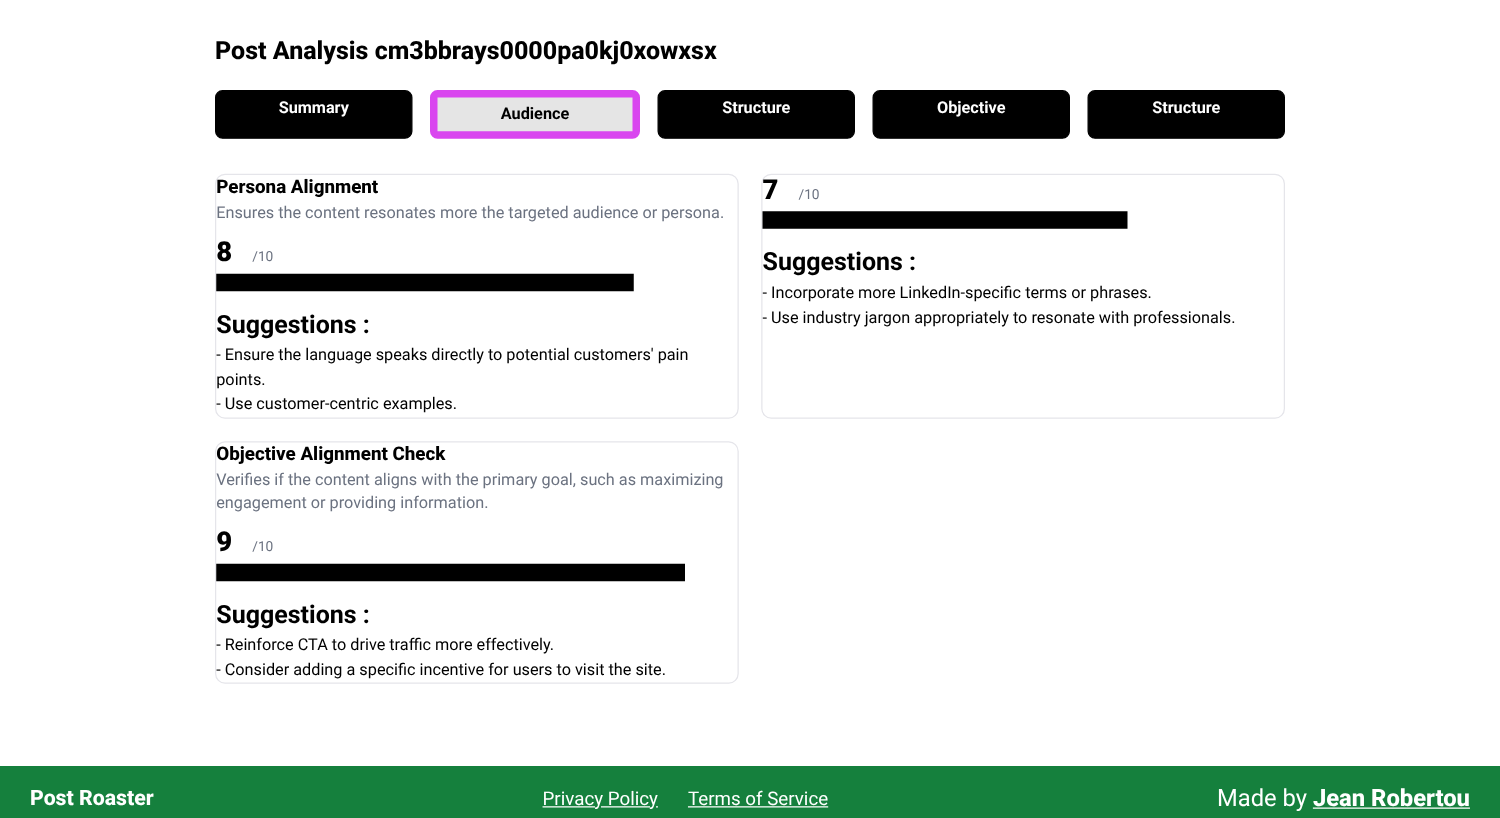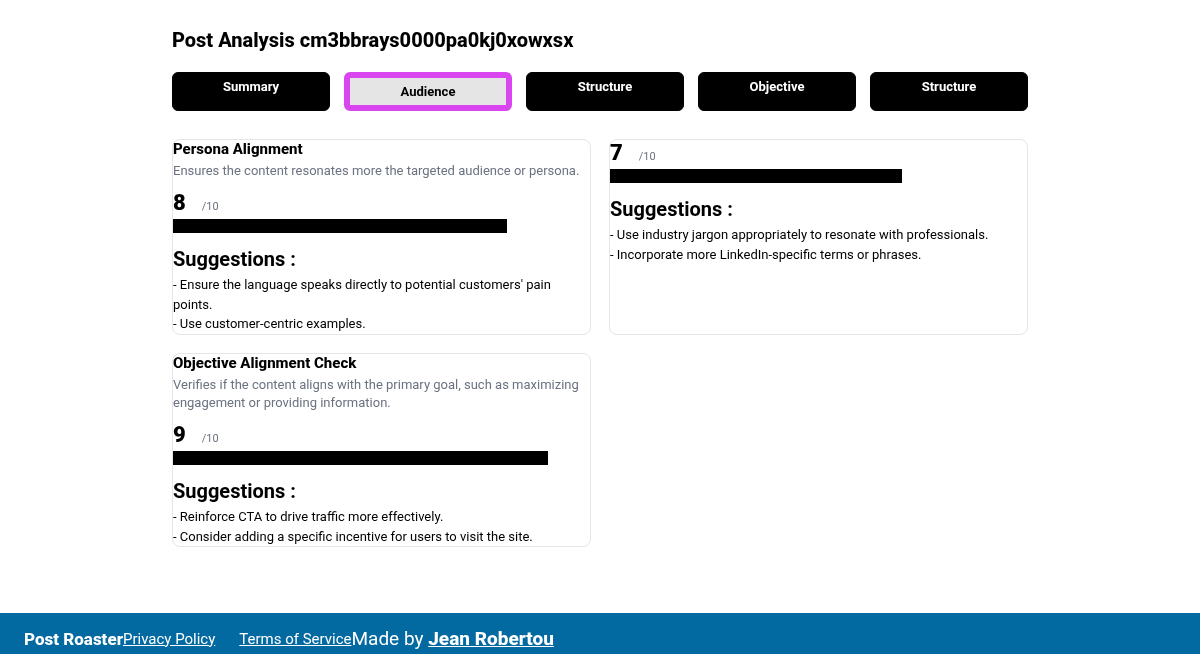--- a/index.html
+++ b/index.html
@@ -98,26 +98,26 @@
     }
     .suggestion-line {
       font-size: 13px;
       line-height: 1.5;
     }
     .footer {
       position: fixed;
       bottom: 0;
       left: 0;
       right: 0;
-      background: #0369a1;
+      background: #15803d;
       color: #fff;
       padding: 14px 24px 4px;
       display: flex;
       align-items: center;
-      justify-content: flex-start;
+      justify-content: space-between;
       font-size: 15px;
     }
     .footer-brand {
       font-weight: 800;
       font-size: 17px;
     }
     .footer-center {
       display: flex;
       gap: 24px;
     }
@@ -166,22 +166,22 @@
 
     <div class="card">
       <div class="score-line">
         <span class="score-value">7</span>
         <span class="score-denom">/10</span>
       </div>
       <div class="bar-track">
         <div class="bar-fill" style="width:70%"></div>
       </div>
       <div class="suggestions-label">Suggestions :</div>
+      <div class="suggestion-line">- Incorporate more LinkedIn-specific terms or phrases.</div>
       <div class="suggestion-line">- Use industry jargon appropriately to resonate with professionals.</div>
-      <div class="suggestion-line">- Incorporate more LinkedIn-specific terms or phrases.</div>
     </div>
 
     <div class="card">
       <div class="card-title">Objective Alignment Check</div>
       <div class="card-desc">Verifies if the content aligns with the primary goal, such as maximizing engagement or providing information.</div>
       <div class="score-line">
         <span class="score-value">9</span>
         <span class="score-denom">/10</span>
       </div>
       <div class="bar-track">

